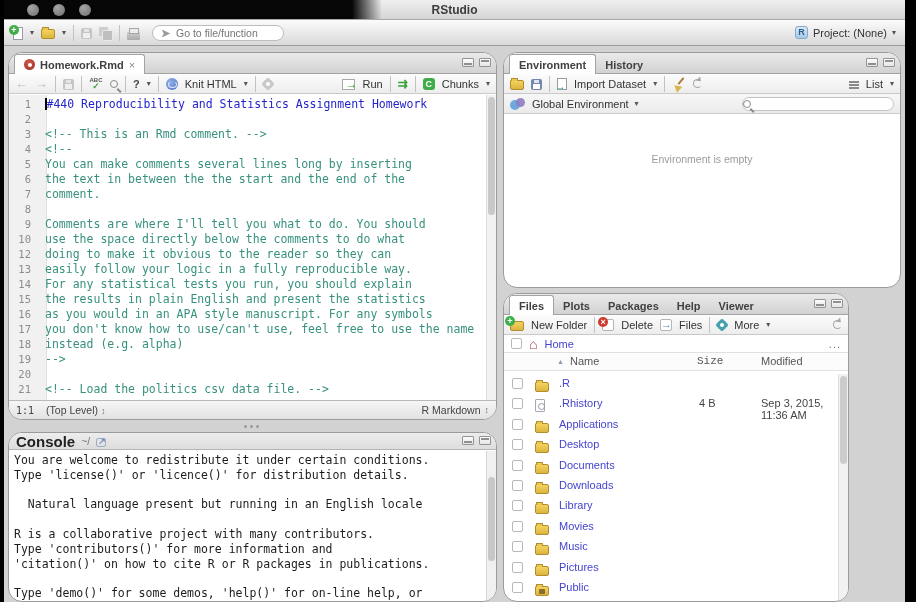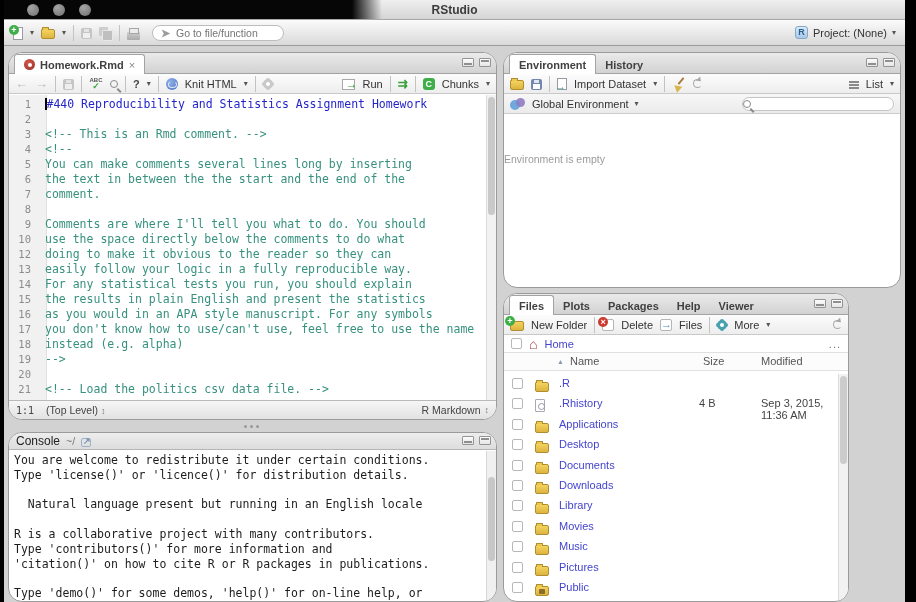--- a/index.html
+++ b/index.html
@@ -67,40 +67,40 @@
   .sbar{position:absolute;left:0;right:0;bottom:0;height:19px;background:linear-gradient(#f6f6f6,#e2e2e2);
     border-top:1px solid #b9b9b9;display:flex;align-items:center;padding:0 7px;font-size:10.5px;color:#444;gap:12px;}
   .sbar .mono{font-family:"DejaVu Sans Mono",monospace;font-size:10px;}
   .updn{color:#777;font-size:9px;}
   .sbar .right{margin-left:auto;display:flex;align-items:center;gap:4px;}
 
   
   .console-head{position:relative;height:17px;background:linear-gradient(#ededed,#dddddd);
     border-bottom:1px solid #b5b5b5;display:flex;align-items:center;padding:0 7px;gap:6px;}
   .console-head .wm{top:3px;}
-  .console-title{font-size:12px;font-weight:400;color:#222;}
+  .console-title{font-size:15px;font-weight:700;color:#222;}
   .console-path{font-size:10.5px;color:#777;}
   .console-body{position:absolute;left:0;top:18px;right:10px;bottom:0;overflow:hidden;padding:2px 0 0 5px;}
   .cline{font-family:"DejaVu Sans Mono",monospace;font-size:11.5px;line-height:14.8px;height:14.8px;white-space:pre;color:#1c1c1c;}
   .console-scroll{position:absolute;right:0;top:18px;width:10px;bottom:0;background:#f0f0f0;border-left:1px solid #d8d8d8;}
   .console-scroll .thumb{position:absolute;left:1px;right:1px;top:26px;height:84px;background:#c7c7c7;border-radius:5px;}
 
   
   .env-sub{display:flex;align-items:center;height:20px;background:linear-gradient(#f7f7f7,#ebebeb);
     border-bottom:1px solid #ccc;padding:0 6px;gap:6px;font-size:11px;color:#333;}
   .search{position:relative;width:152px;height:14px;border:1px solid #c4c4c4;border-radius:8px;background:#fff;margin-left:auto;}
-  .env-empty{position:absolute;left:0;right:0;top:100px;text-align:left;font-size:10.5px;color:#9b9b9b;}
+  .env-empty{position:absolute;left:0;right:0;top:100px;text-align:center;font-size:10.5px;color:#9b9b9b;}
 
   
   .crumb{display:flex;align-items:center;height:18px;border-bottom:1px solid #e0e0e0;padding:0 7px;gap:7px;background:#fff;}
   .crumb .home-label{font-size:11px;color:#4444cf;}
   .crumb .dots{margin-left:auto;color:#777;font-size:11px;letter-spacing:1px;}
   .fhead{position:relative;height:18px;border-bottom:1px solid #e2e2e2;background:#fcfcfc;font-size:11px;color:#555;}
   .fhead span{position:absolute;top:2px;}
-  .h-name{left:66px;} .h-size{left:199px;} .h-mod{left:257px;}
+  .h-name{left:66px;} .h-size{left:193px;font-family:Liberation Mono, monospace;} .h-mod{left:257px;}
   .sortarrow{left:53px;top:5px !important;font-size:7px;color:#8a9ab0;}
   .frows{position:absolute;left:0;top:80px;right:10px;bottom:0;overflow:hidden;}
   .frow{position:relative;height:20.4px;}
   .fr-cb{position:absolute;left:8px;top:4px;}
   .fr-ic{position:absolute;left:31px;top:4px;}
   .fr-name{position:absolute;left:55px;top:3px;font-size:11px;color:#4444cf;}
   .fr-size{position:absolute;left:195px;top:3px;font-size:11px;color:#444;}
   .fr-mod{position:absolute;left:257px;top:3px;font-size:11px;color:#444;}
   .files-scroll{position:absolute;right:0;top:80px;width:10px;bottom:0;background:#f2f2f2;border-left:1px solid #ddd;}
   .files-scroll .thumb{position:absolute;left:1px;right:1px;top:2px;height:88px;background:#cccccc;border-radius:5px;}

